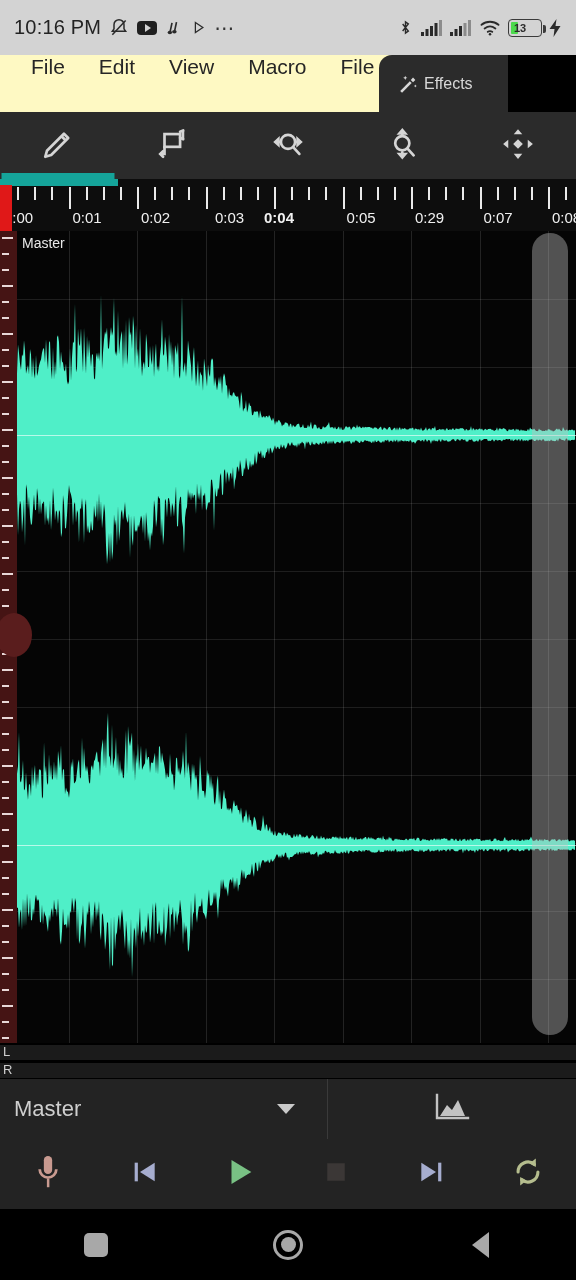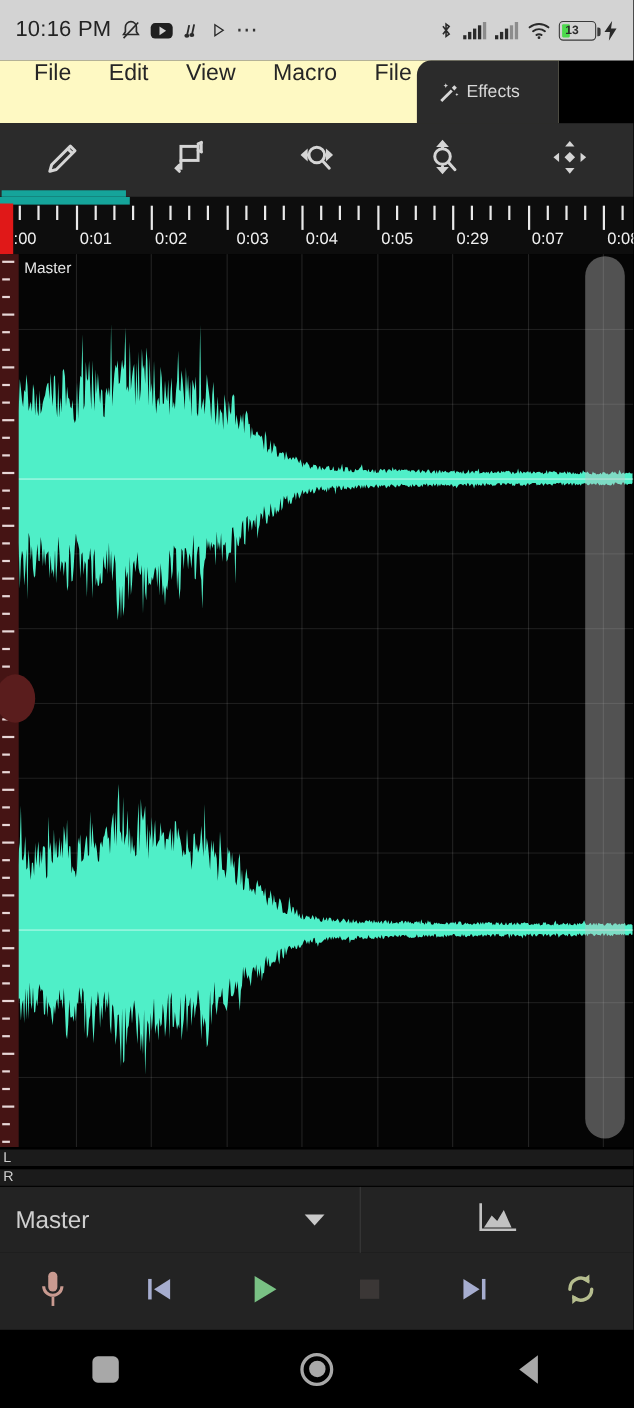--- a/index.html
+++ b/index.html
@@ -349,21 +349,21 @@
         <div class="ruler-tick minor" style="left: 513.75px;"></div>
         <div class="ruler-tick minor" style="left: 530.875px;"></div>
         <div class="ruler-tick major" style="left: 548px;"></div>
         <div class="ruler-tick minor" style="left: 565.125px;"></div>
       </div>
     <div id="ruler-labels">
         <div class="ruler-label" style="left: 0px;">0:00</div>
         <div class="ruler-label" style="left: 68.5px;">0:01</div>
         <div class="ruler-label" style="left: 137px;">0:02</div>
         <div class="ruler-label" style="left: 211px;">0:03</div>
-        <div class="ruler-label" style="left: 274px;">0:04</div>
+        <div class="ruler-label" style="left: 260px; font-weight: bold;">0:04</div>
         <div class="ruler-label" style="left: 342.5px;">0:05</div>
         <div class="ruler-label" style="left: 411px;">0:29</div>
         <div class="ruler-label" style="left: 479.5px;">0:07</div>
         <div class="ruler-label" style="left: 548px;">0:08</div>
       </div>
     <div class="playhead-ruler"></div>
   </div>
 
   <div class="trackarea">
     <div id="gridlines">

